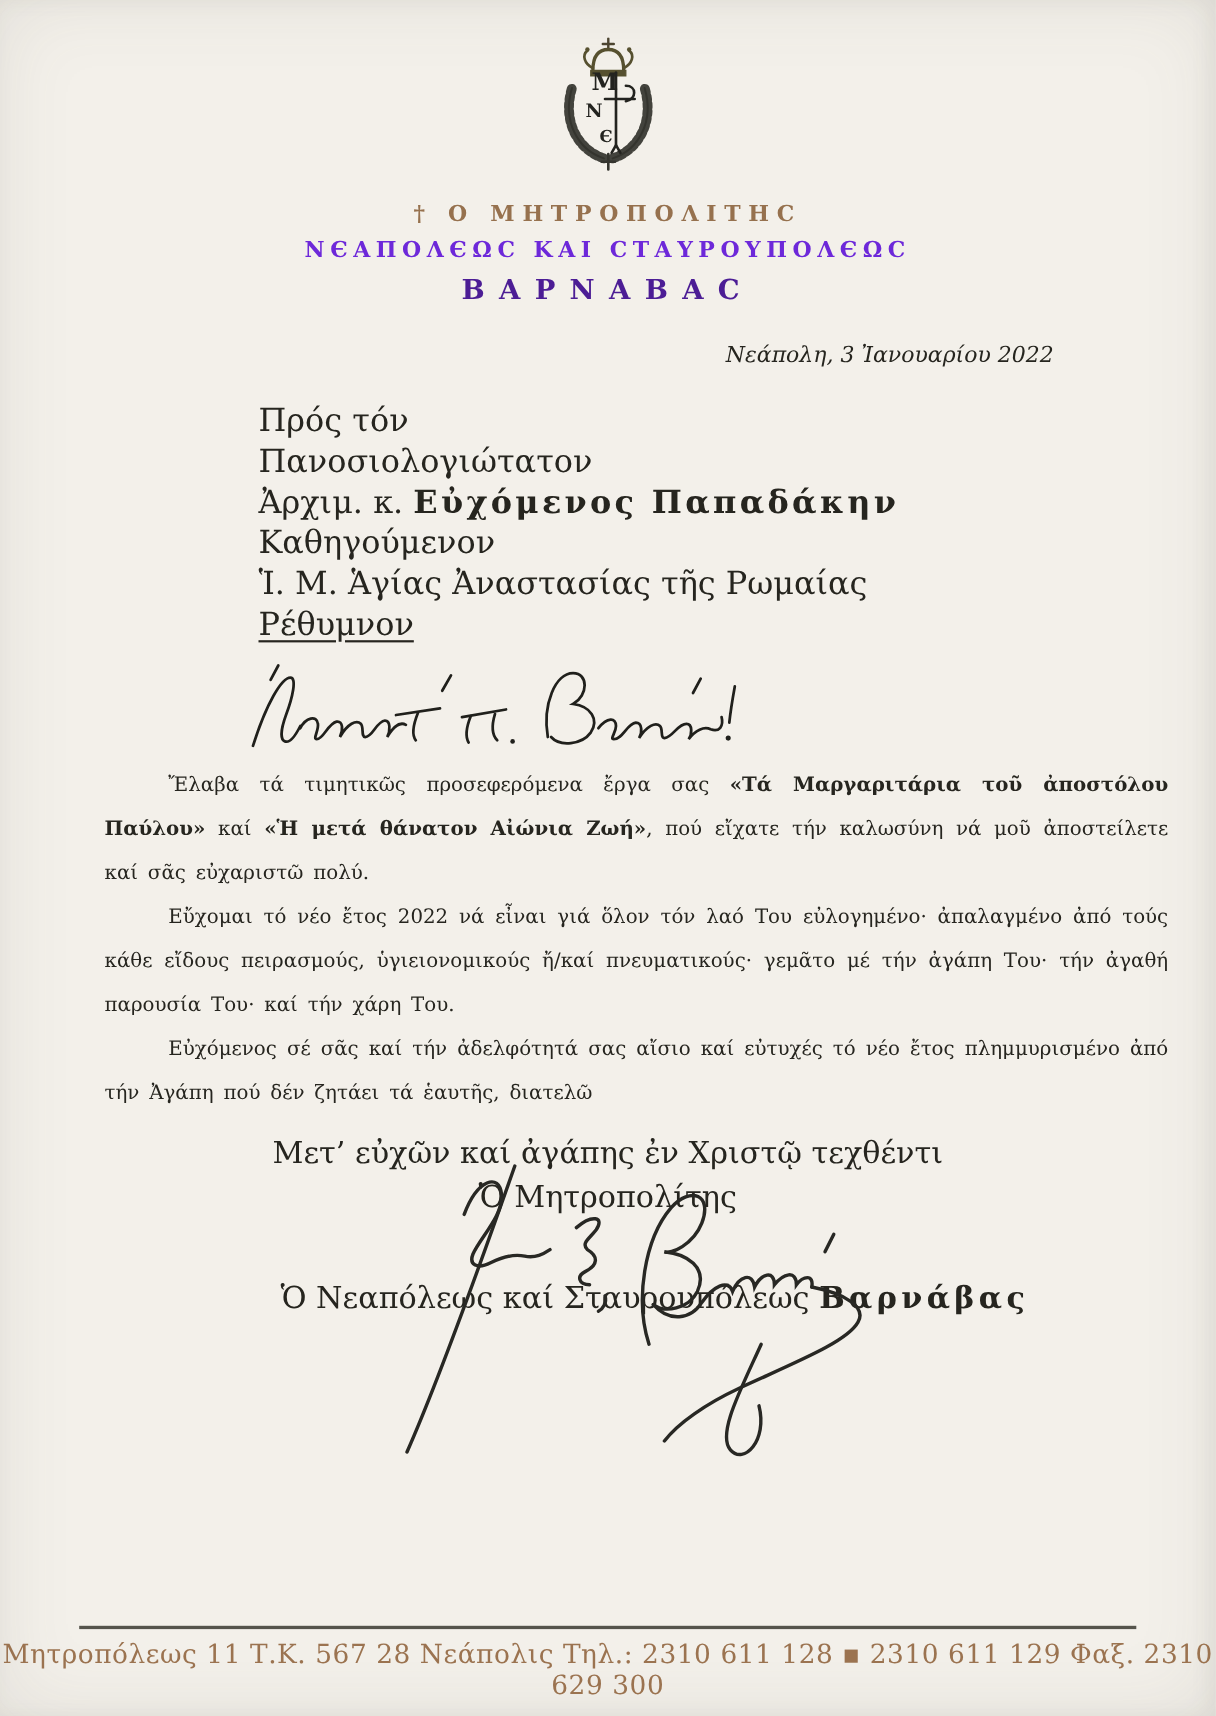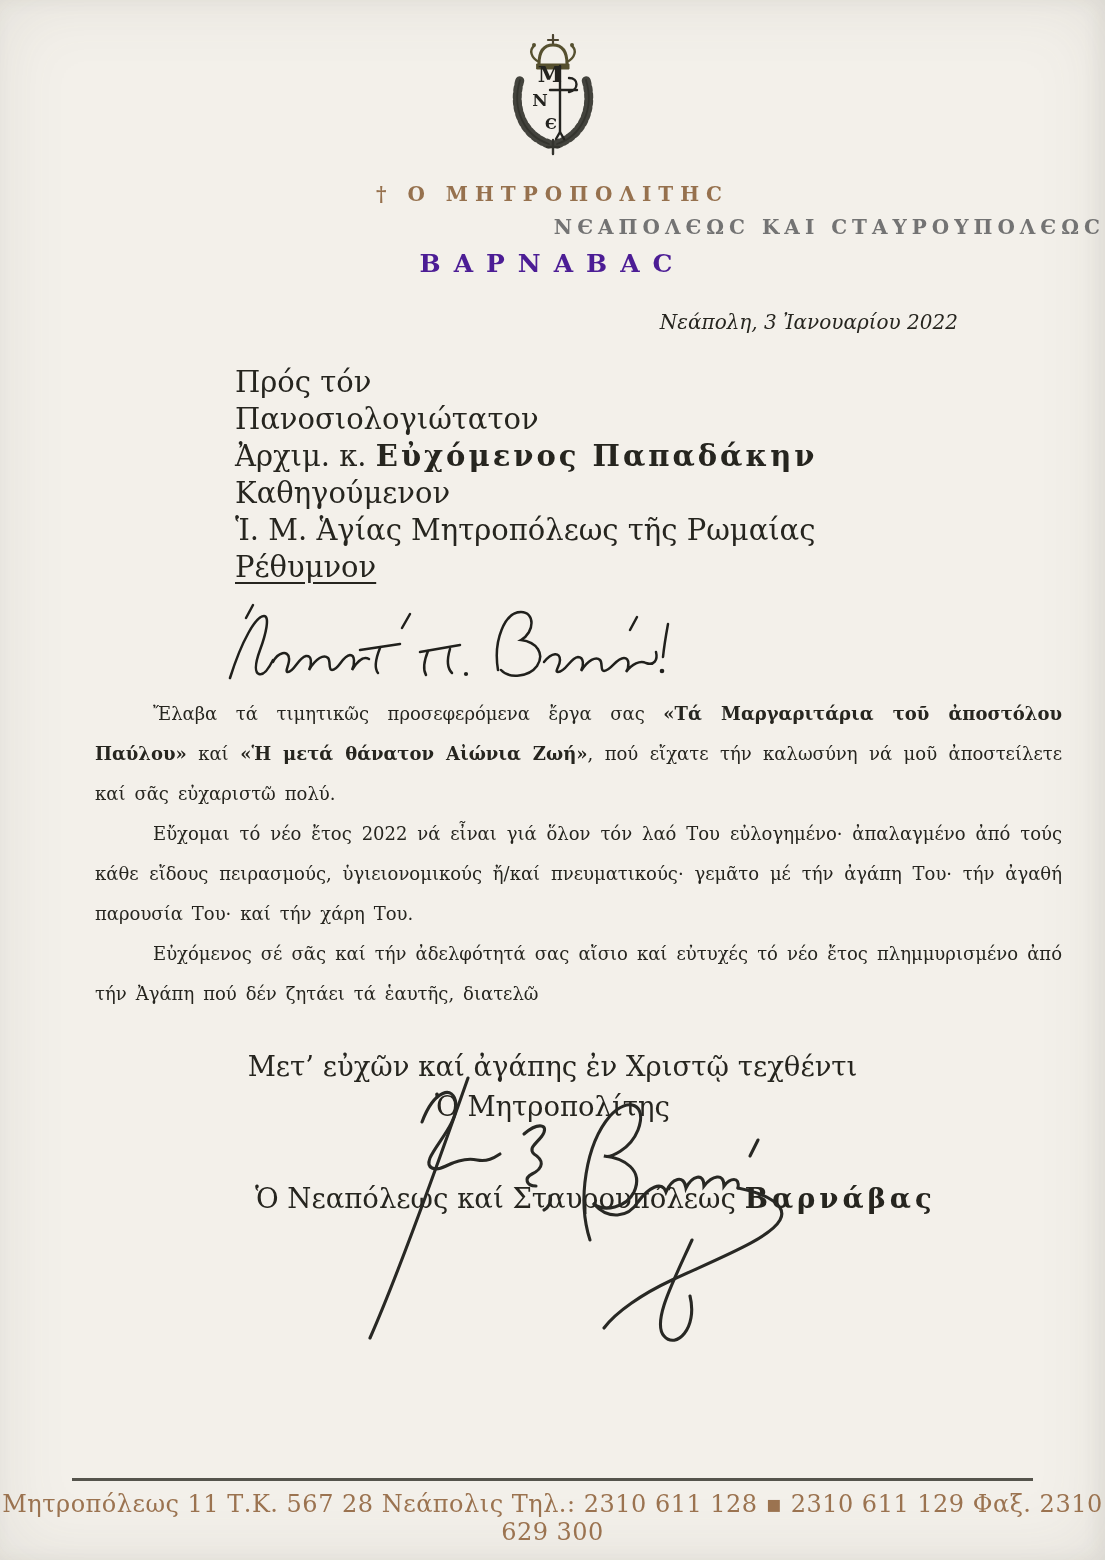--- a/index.html
+++ b/index.html
@@ -10,37 +10,37 @@
     background:#f3f0ea;
     box-shadow:inset 0 0 70px rgba(90,85,75,.10), inset -6px 0 18px rgba(90,85,75,.08);
     font-family:"DejaVu Serif","DejaVu Sans",serif;
     color:#26251f;
     overflow:hidden;
   }
   
   .crest{display:block;margin:34px auto 0;}
   .hdr{ text-align:center; font-weight:bold; }
   .hdr1{ margin-top:24px; font-size:20px; letter-spacing:7px; color:#96714e; }
-  .hdr2{ margin-top:9px; font-size:20px; letter-spacing:5px; color:#737373;text-align:right; }
+  .hdr2{ margin-top:9px; font-size:20px; letter-spacing:5px; color:#6d28d9; }
   .hdr3{ margin-top:10px; font-size:25px; letter-spacing:13px; color:#4c1d95; }
   
   .date{ margin-top:32px; text-align:right; padding-right:147px; font-style:italic; font-size:20px; }
   
   .recipient{ margin:30px 0 14px 235px; font-size:29px; line-height:37px; }
   .bold-name{ font-weight:bold; letter-spacing:3px; }
   .underline{ text-decoration:underline; text-underline-offset:5px; }
   
   .salutation-svg{ display:block; margin:14px 0 0 212px; }
   
   .bodytext{ margin:2px 43px 0 95px; font-size:18px; line-height:40px;
              text-align:justify; word-spacing:.18em; }
   .bodytext p{ margin:0; text-indent:58px; }
   .b{ font-weight:bold; }
   
-  .closing{ margin-top:32px; text-align:center; font-size:27.5px; line-height:40px; }
+  .closing{ margin-top:14px; text-align:center; font-size:27.5px; line-height:40px; }
   
   .sig-area{ position:relative; height:240px; }
   .sig-svg{ position:absolute; left:272px; top:-66px; z-index:2; }
   .name-line{ position:absolute; left:255px; top:56px; font-size:27.5px; white-space:nowrap; z-index:1; }
   .name-line .bold-name{ letter-spacing:4px; }
   
   .footer{ position:absolute; left:0; right:0; bottom:14px; }
   .footer-rule{ border:none; border-top:3px solid #55544c; margin:0 72px 9px; }
   .footer-text{ text-align:center; font-size:24px; color:#9b7350; letter-spacing:.5px; }
 </style>
@@ -89,21 +89,21 @@
   <div class="hdr hdr2">ΝЄΑΠΟΛЄΩC ΚΑΙ CΤΑΥΡΟΥΠΟΛЄΩC</div>
   <div class="hdr hdr3">ΒΑΡΝΑΒΑC</div>
 
   <div class="date">Νεάπολη, 3 Ἰανουαρίου 2022</div>
 
   <div class="recipient">
     <div>Πρός τόν</div>
     <div>Πανοσιολογιώτατον</div>
     <div><span>Ἀρχιμ. κ. </span><span class="bold-name">Εὐχόμενος Παπαδάκην</span></div>
     <div>Καθηγούμενον</div>
-    <div>Ἱ. Μ. Ἁγίας Μητροπόλεως τῆς Ρωμαίας</div>
+    <div>Ἱ. Μ. Ἁγίας Ἀναστασίας τῆς Ρωμαίας</div>
     <div><span class="underline">Ρέθυμνον</span></div>
   </div>
 
   <svg class="salutation-svg" width="470" height="92" viewBox="0 0 470 92" aria-label="Ἀγαπητέ π. Βασίλειε!">
     <g fill="none" stroke="#20201c" stroke-width="2.5" stroke-linecap="round">
       <path d="M34,18 l7,-13"></path>
       <path d="M18,78 C30,40 44,16 52,16 C58,16 54,34 48,50 C44,61 42,72 47,74 C52,76 58,66 61,60"></path>
       <path d="M61,62 C66,52 76,50 77,58 C78,64 72,72 76,72 C82,72 86,58 94,56 C100,55 100,64 97,70 C104,58 112,54 116,58 C119,61 116,70 120,70 C127,70 130,56 138,55 C143,55 143,64 140,70 C146,60 152,56 157,59"></path>
       <path d="M148,50 L188,44"></path>
       <path d="M168,48 C164,58 162,68 166,73"></path>

